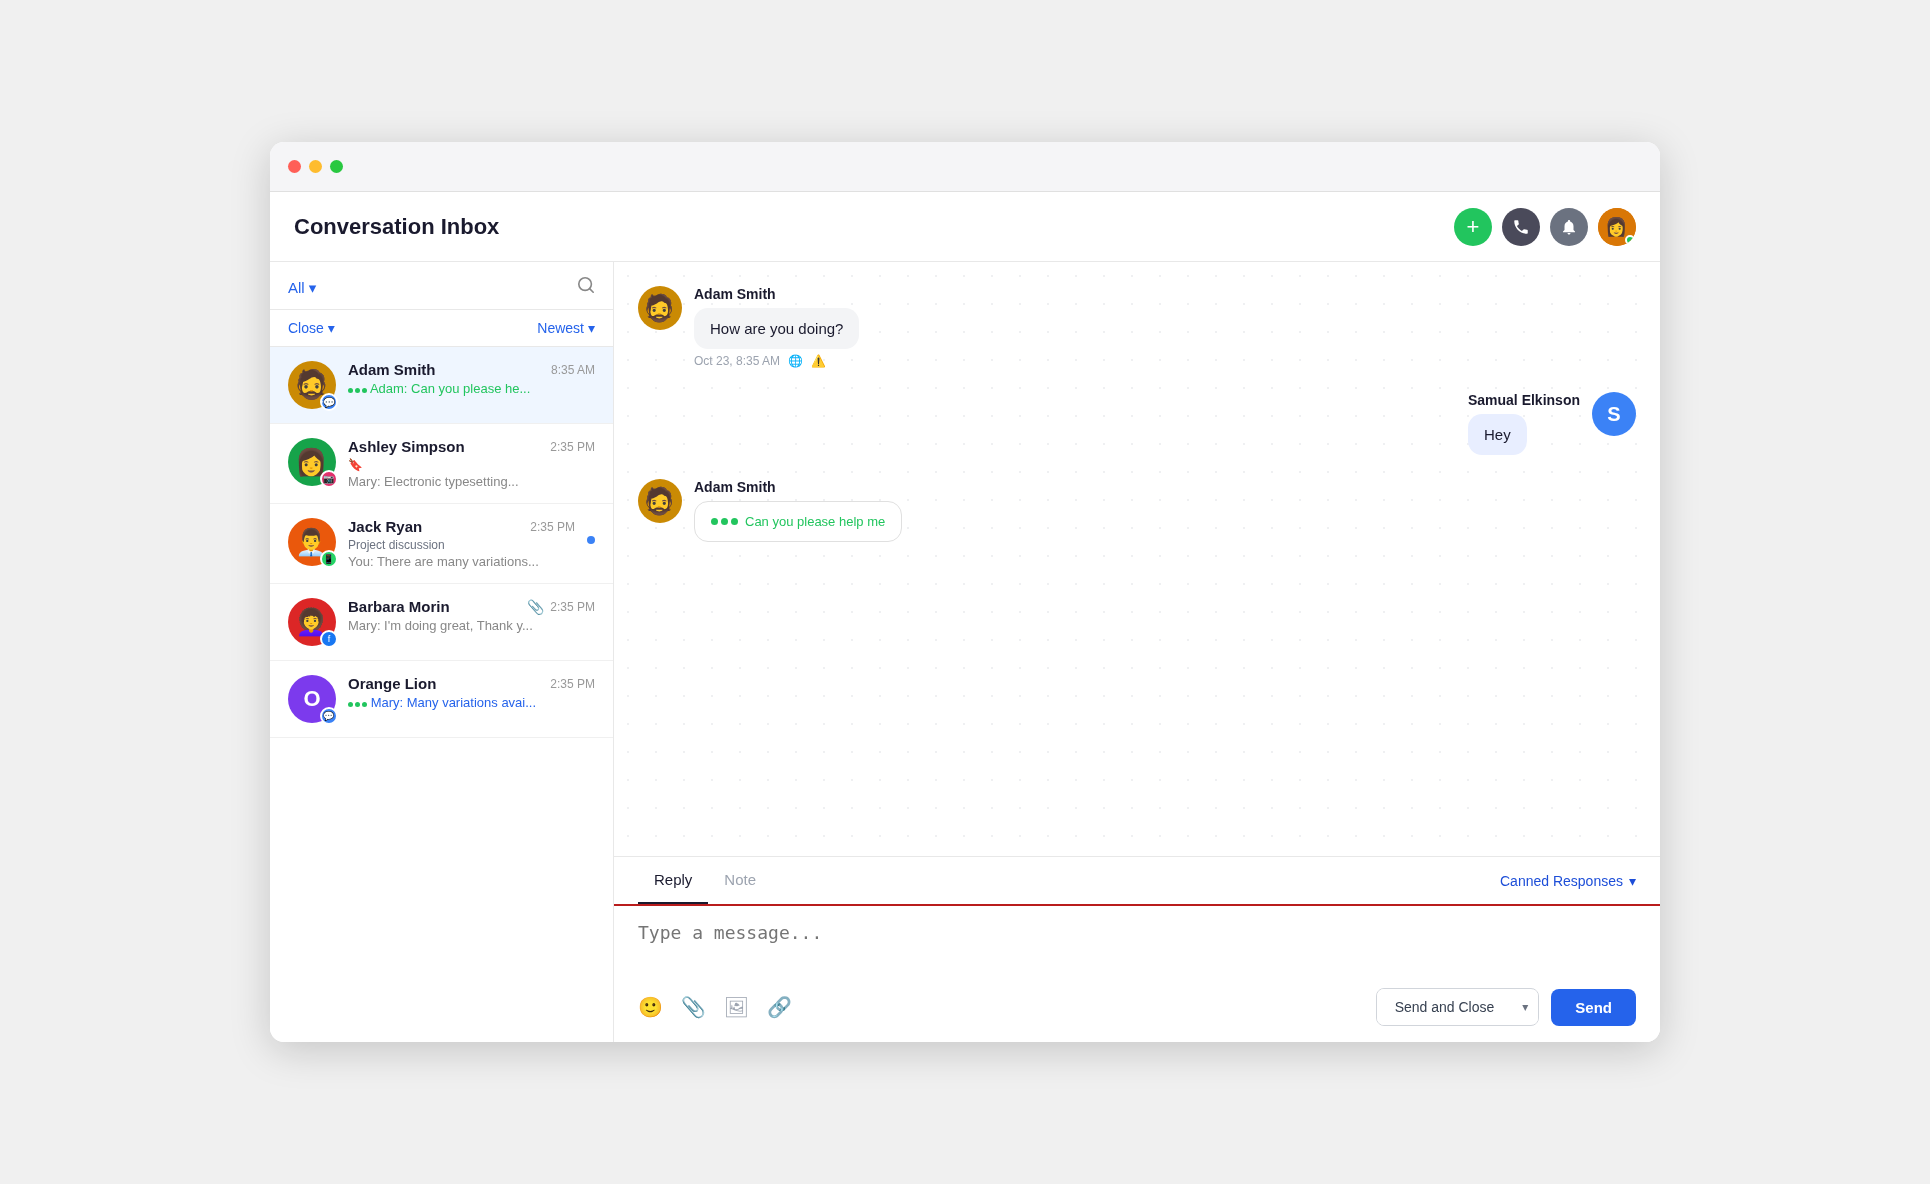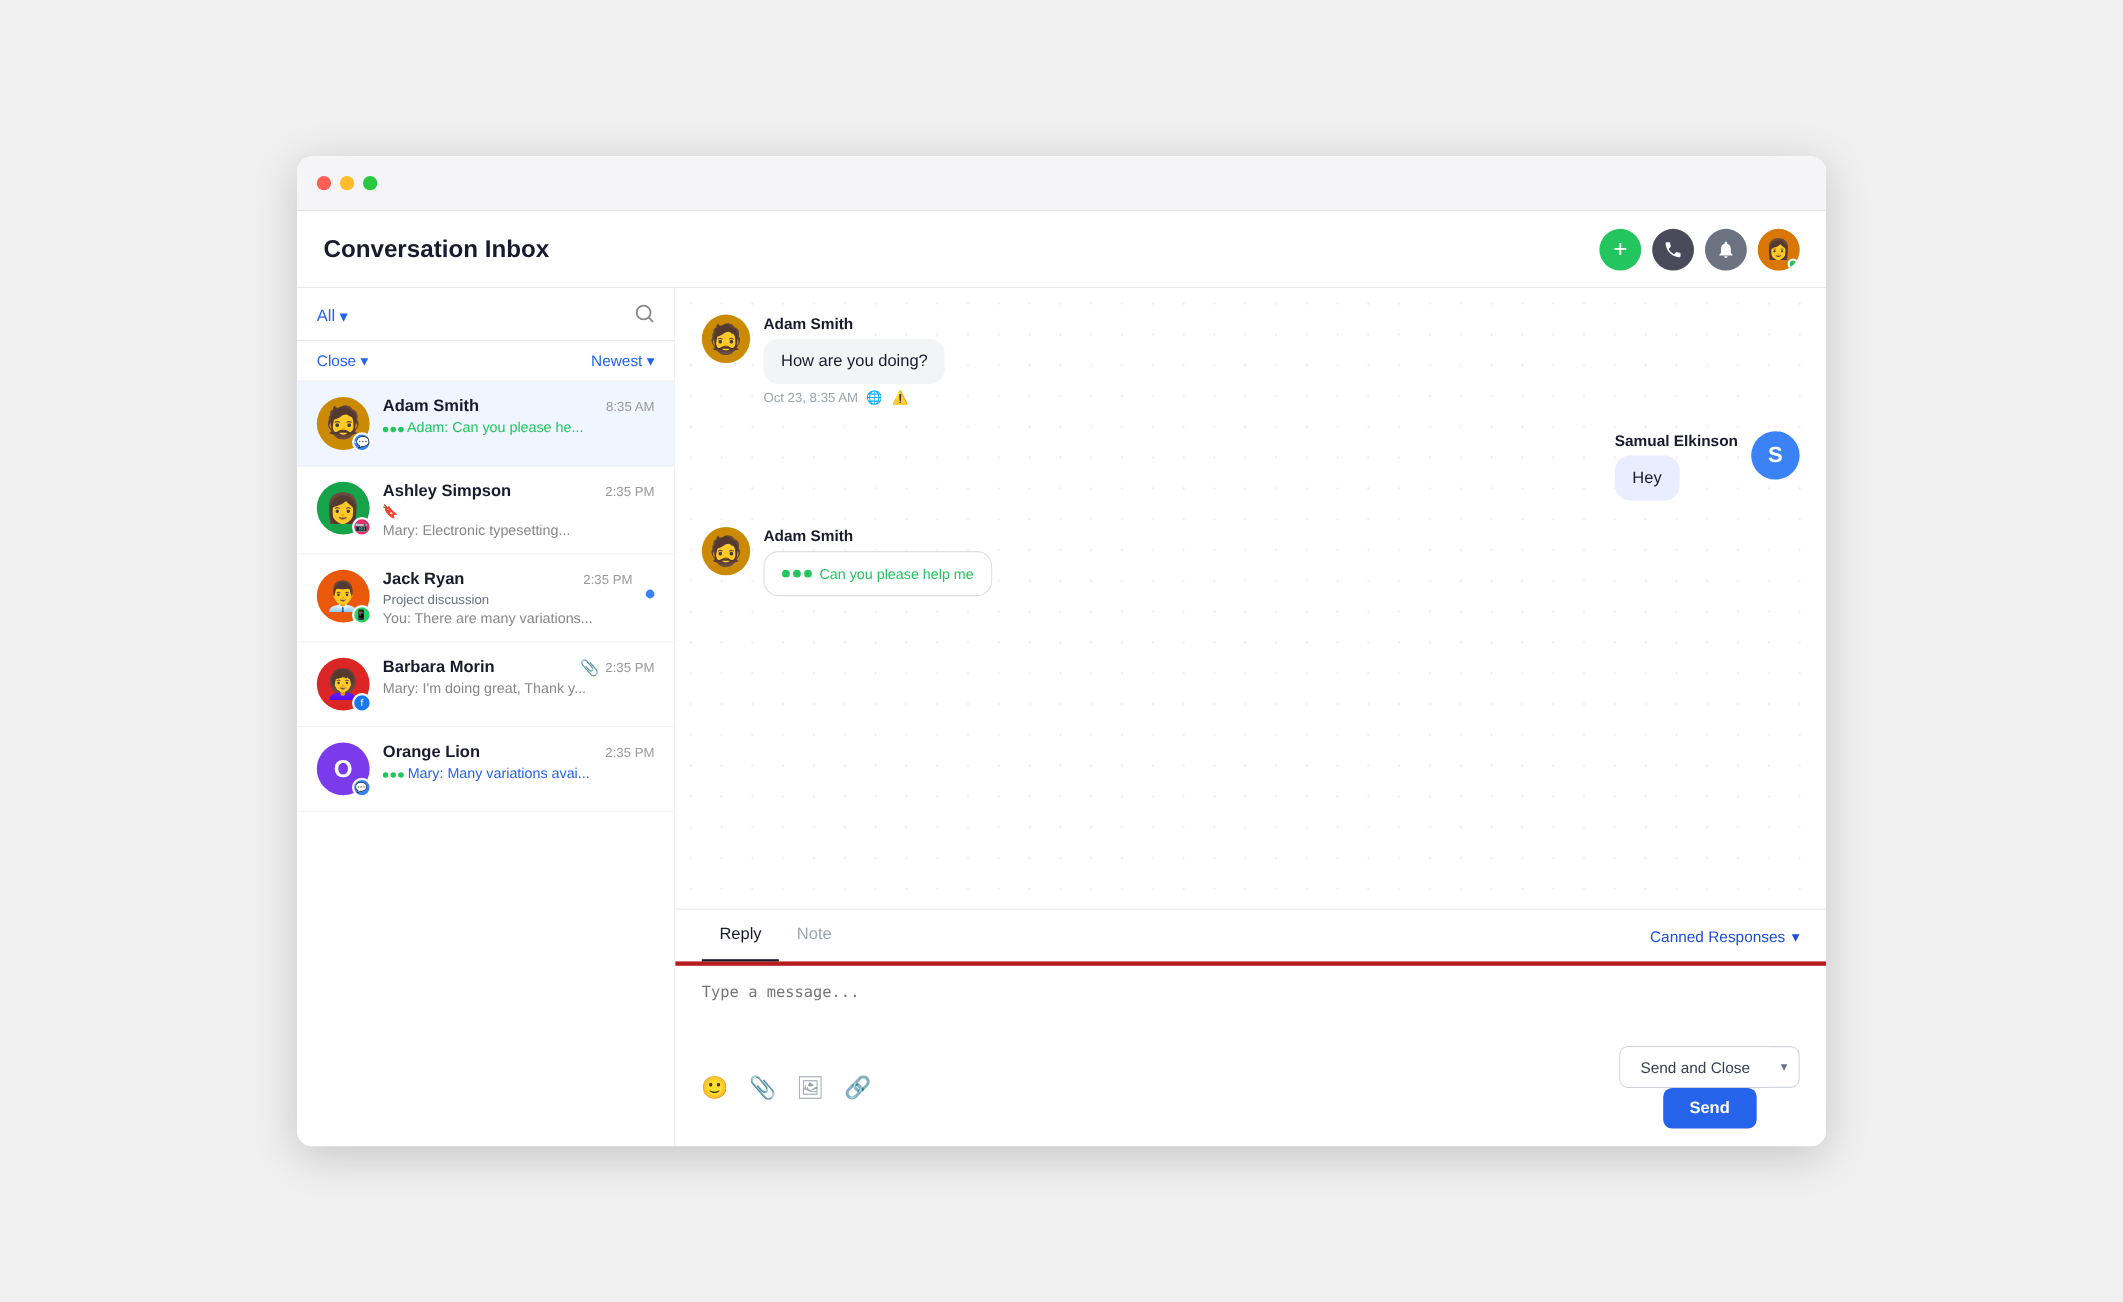--- a/index.html
+++ b/index.html
@@ -265,21 +265,21 @@
       border-top: 1px solid #e8e8e8;
       background: #fff;
       position: relative;
       z-index: 2;
       flex-shrink: 0;
     }
     .reply-tabs {
       display: flex;
       align-items: center;
       padding: 0 24px;
-      border-bottom: 4px solid #b91c1c;
+      border-bottom: 2px solid #b91c1c;
       gap: 0;
       justify-content: space-between;
     }
     .reply-tabs-left { display: flex; gap: 0; }
     .reply-tab {
       padding: 14px 16px;
       font-size: 15px;
       color: #9ca3af;
       cursor: pointer;
       border-bottom: 2px solid transparent;
@@ -287,38 +287,38 @@
     .reply-tab.active { color: #1a1a2e; border-bottom: 2px solid #1a1a2e; font-weight: 500; }
     .canned-responses-btn {
       display: flex; align-items: center; gap: 6px;
       font-size: 14px; color: #1d4ed8; cursor: pointer; font-weight: 500;
     }
     .reply-input-area {
       padding: 16px 24px 10px;
       min-height: 60px;
     }
     .reply-input {
-      font-size: 14px;
+      font-size: 18px;
       color: #bbb;
       width: 100%;
       border: none;
       outline: none;
       background: transparent;
       resize: none;
     }
     .reply-toolbar {
       display: flex;
       align-items: center;
       padding: 10px 24px 16px;
       gap: 20px;
       justify-content: space-between;
     }
     .toolbar-icons { display: flex; gap: 18px; align-items: center; }
     .toolbar-icon { color: #9ca3af; font-size: 20px; cursor: pointer; }
-    .toolbar-actions { display: flex; align-items: center; flex-direction: column; }
+    .toolbar-actions { display: flex; gap: 12px; align-items: center; }
     .send-close-btn {
       display: flex;
       align-items: center;
       border: 1px solid #d1d5db;
       border-radius: 8px;
       overflow: hidden;
     }
     .send-close-main {
       padding: 10px 18px;
       font-size: 14px;

